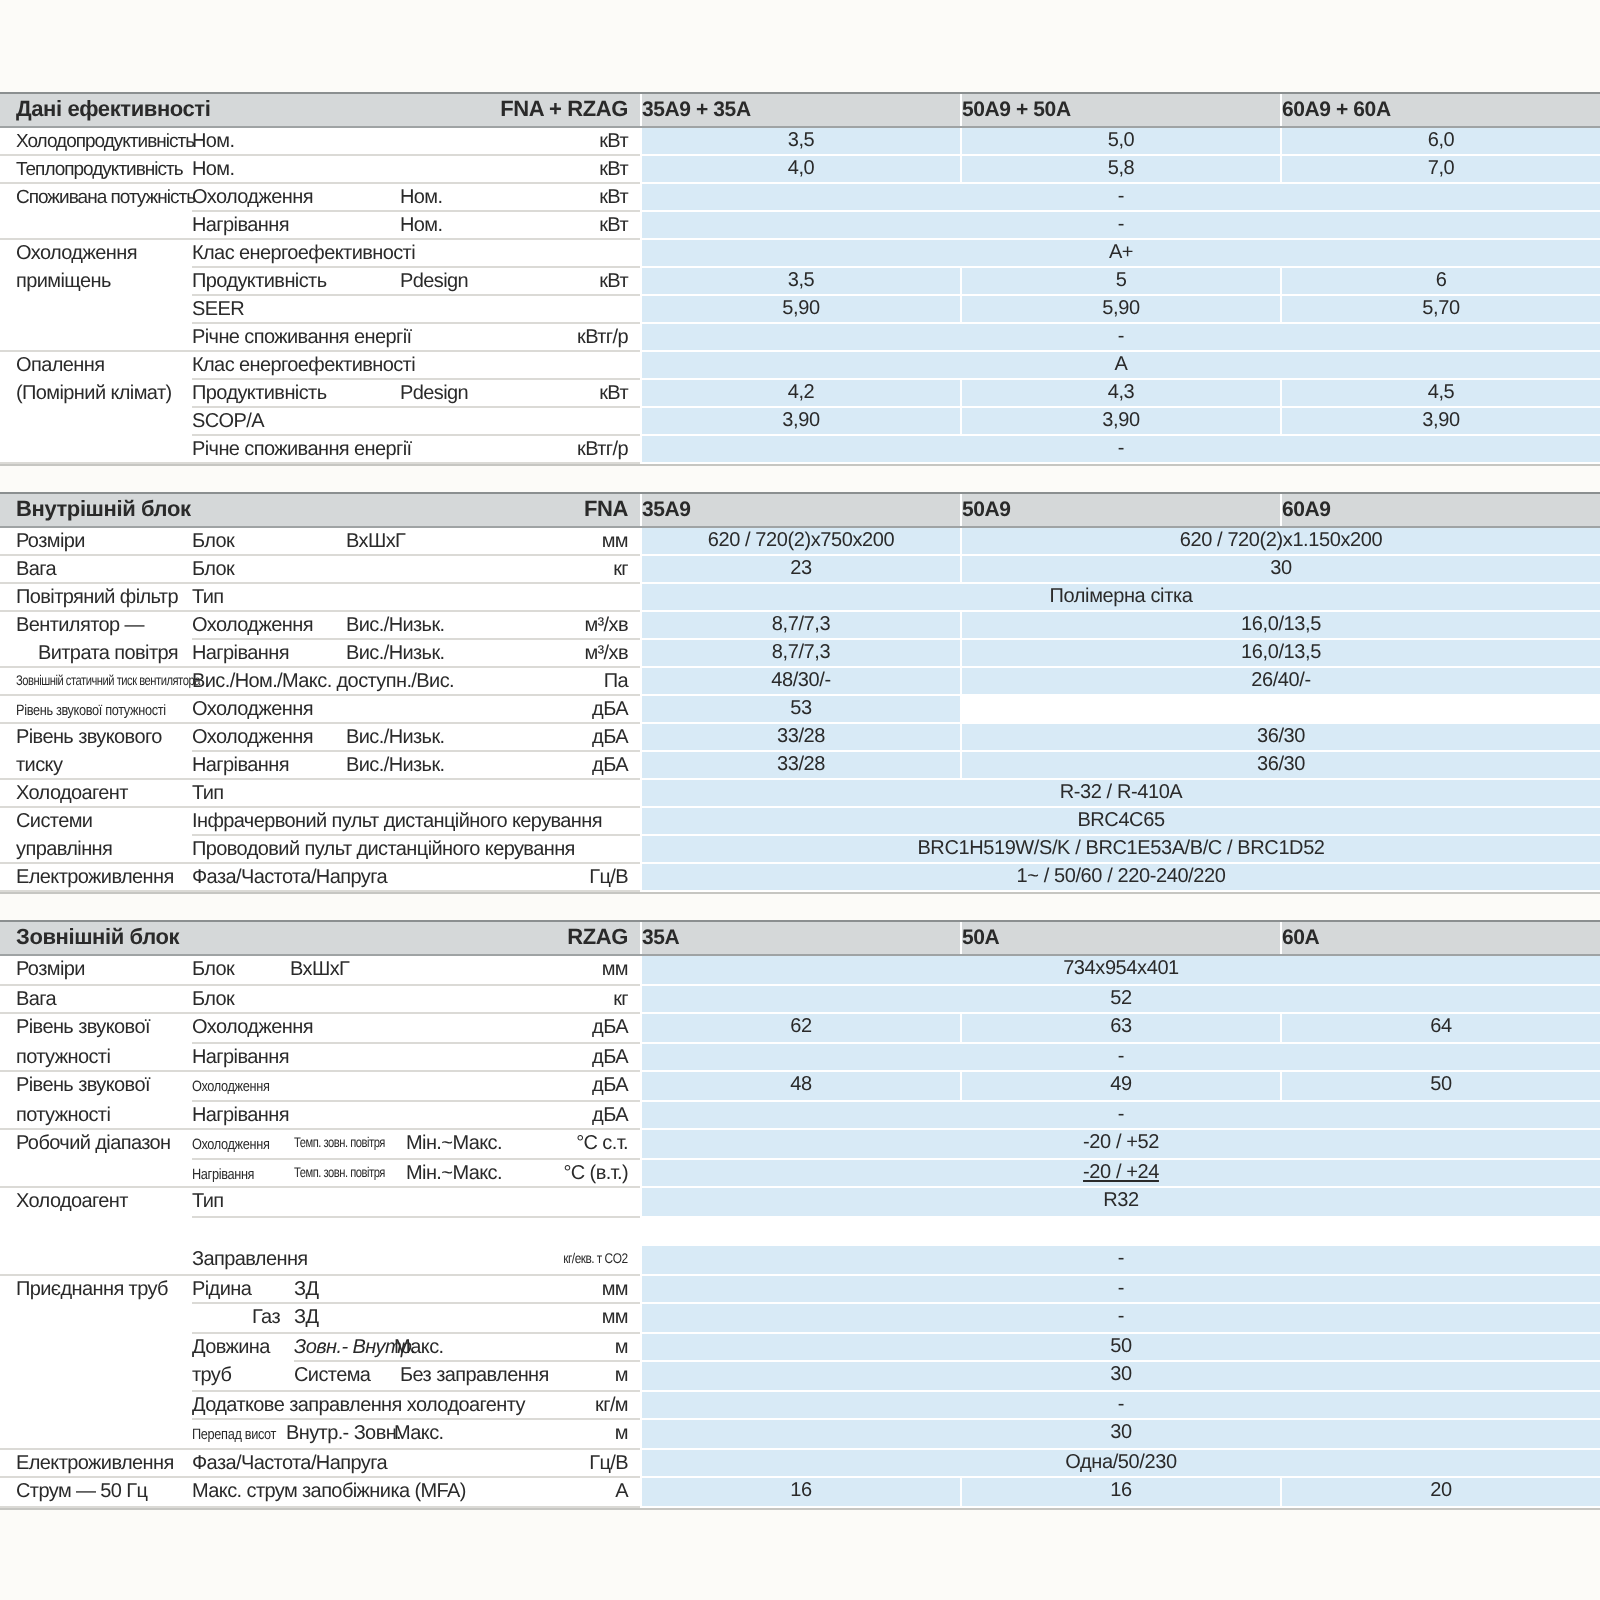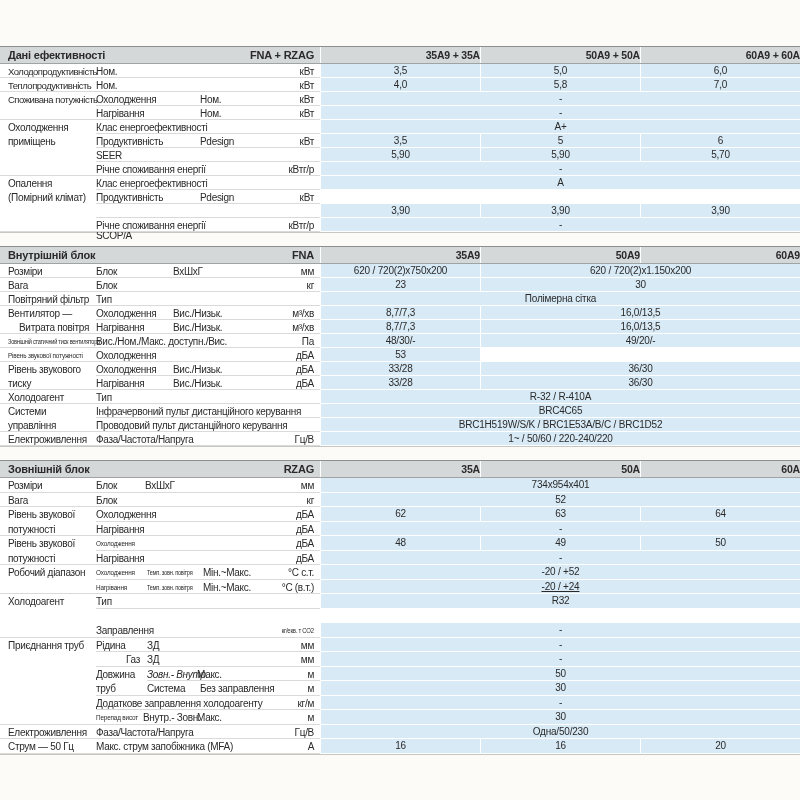--- a/index.html
+++ b/index.html
@@ -13,21 +13,21 @@
   .section{margin:0 0 13px 0;background:#ffffff;border-bottom:1px solid #c6c6c2}
   .sec-header{
     display:flex;height:16px;line-height:16px;background:#d5d8d9;
     border-top:1px solid #8b8f90;border-bottom:1px solid #9fa3a4;
   }
   .hlabel{position:relative;width:320px;flex:none}
   .sec-title{position:absolute;left:8px;top:0;font-weight:bold;font-size:11px;letter-spacing:-0.2px;white-space:nowrap}
   .sec-model{position:absolute;right:6px;top:0;font-weight:bold;font-size:11px;letter-spacing:-0.2px;white-space:nowrap}
   .hcol{
     width:160px;flex:none;box-sizing:border-box;border-left:1px solid #fff;
-    text-align:right;font-weight:bold;font-size:10.5px;letter-spacing:-0.2px;
+    text-align:left;font-weight:bold;font-size:10.5px;letter-spacing:-0.2px;
   }
   .row{display:flex;height:14px;position:relative}
   .sec2 .row{height:14.5px}
   .labels{position:relative;width:320px;flex:none;--ls:0px}
   .labels::after{content:"";position:absolute;left:var(--ls);right:0;bottom:0;height:1px;background:#dbdad6}
   .lseg{
     position:absolute;top:50%;transform:translateY(-50%);
     white-space:nowrap;font-size:10px;letter-spacing:-0.3px;
   }
   .lseg.c{font-size:9.5px;letter-spacing:-0.5px}
@@ -156,24 +156,29 @@
           <div class="vcell" style="width: 480px;">A</div>
         </div>
       </div>
       <div class="row">
         <div class="labels" style="--ls: 96px;">
           <span class="lseg" style="left: 8px;">(Помірний клімат)</span>
           <span class="lseg" style="left: 96px;">Продуктивність</span>
           <span class="lseg" style="left: 200px;">Pdesign</span>
           <span class="unit">кВт</span>
         </div>
-      </div>
-      <div class="row">
-        <div class="labels" style="--ls: 96px;">
-          <span class="lseg" style="left: 96px; margin-top: 24px;">SCOP/A</span>
+        <div class="vals">
+          <div class="vcell" style="width: 160px;">4,2</div>
+          <div class="vcell" style="width: 160px;">4,3</div>
+          <div class="vcell" style="width: 160px;">4,5</div>
+        </div>
+      </div>
+      <div class="row">
+        <div class="labels" style="--ls: 96px;">
+          <span class="lseg" style="left: 96px;">SCOP/A</span>
         </div>
         <div class="vals">
           <div class="vcell" style="width: 160px;">3,90</div>
           <div class="vcell" style="width: 160px;">3,90</div>
           <div class="vcell" style="width: 160px;">3,90</div>
         </div>
       </div>
       <div class="row">
         <div class="labels">
           <span class="lseg" style="left: 96px;">Річне споживання енергії</span>
@@ -251,21 +256,21 @@
         </div>
       </div>
       <div class="row">
         <div class="labels">
           <span class="lseg xs" style="left: 8px;">Зовнішній статичний тиск вентилятора</span>
           <span class="lseg" style="left: 96px;">Вис./Ном./Макс. доступн./Вис.</span>
           <span class="unit">Па</span>
         </div>
         <div class="vals">
           <div class="vcell" style="width: 160px;">48/30/-</div>
-          <div class="vcell" style="width: 320px;">49/20/-</div>
+          <div class="vcell" style="width: 320px;">26/40/-</div>
         </div>
       </div>
       <div class="row">
         <div class="labels">
           <span class="lseg sm" style="left: 8px;">Рівень звукової потужності</span>
           <span class="lseg" style="left: 96px;">Охолодження</span>
           <span class="unit">дБА</span>
         </div>
         <div class="vals">
           <div class="vcell" style="width: 160px;">53</div>

